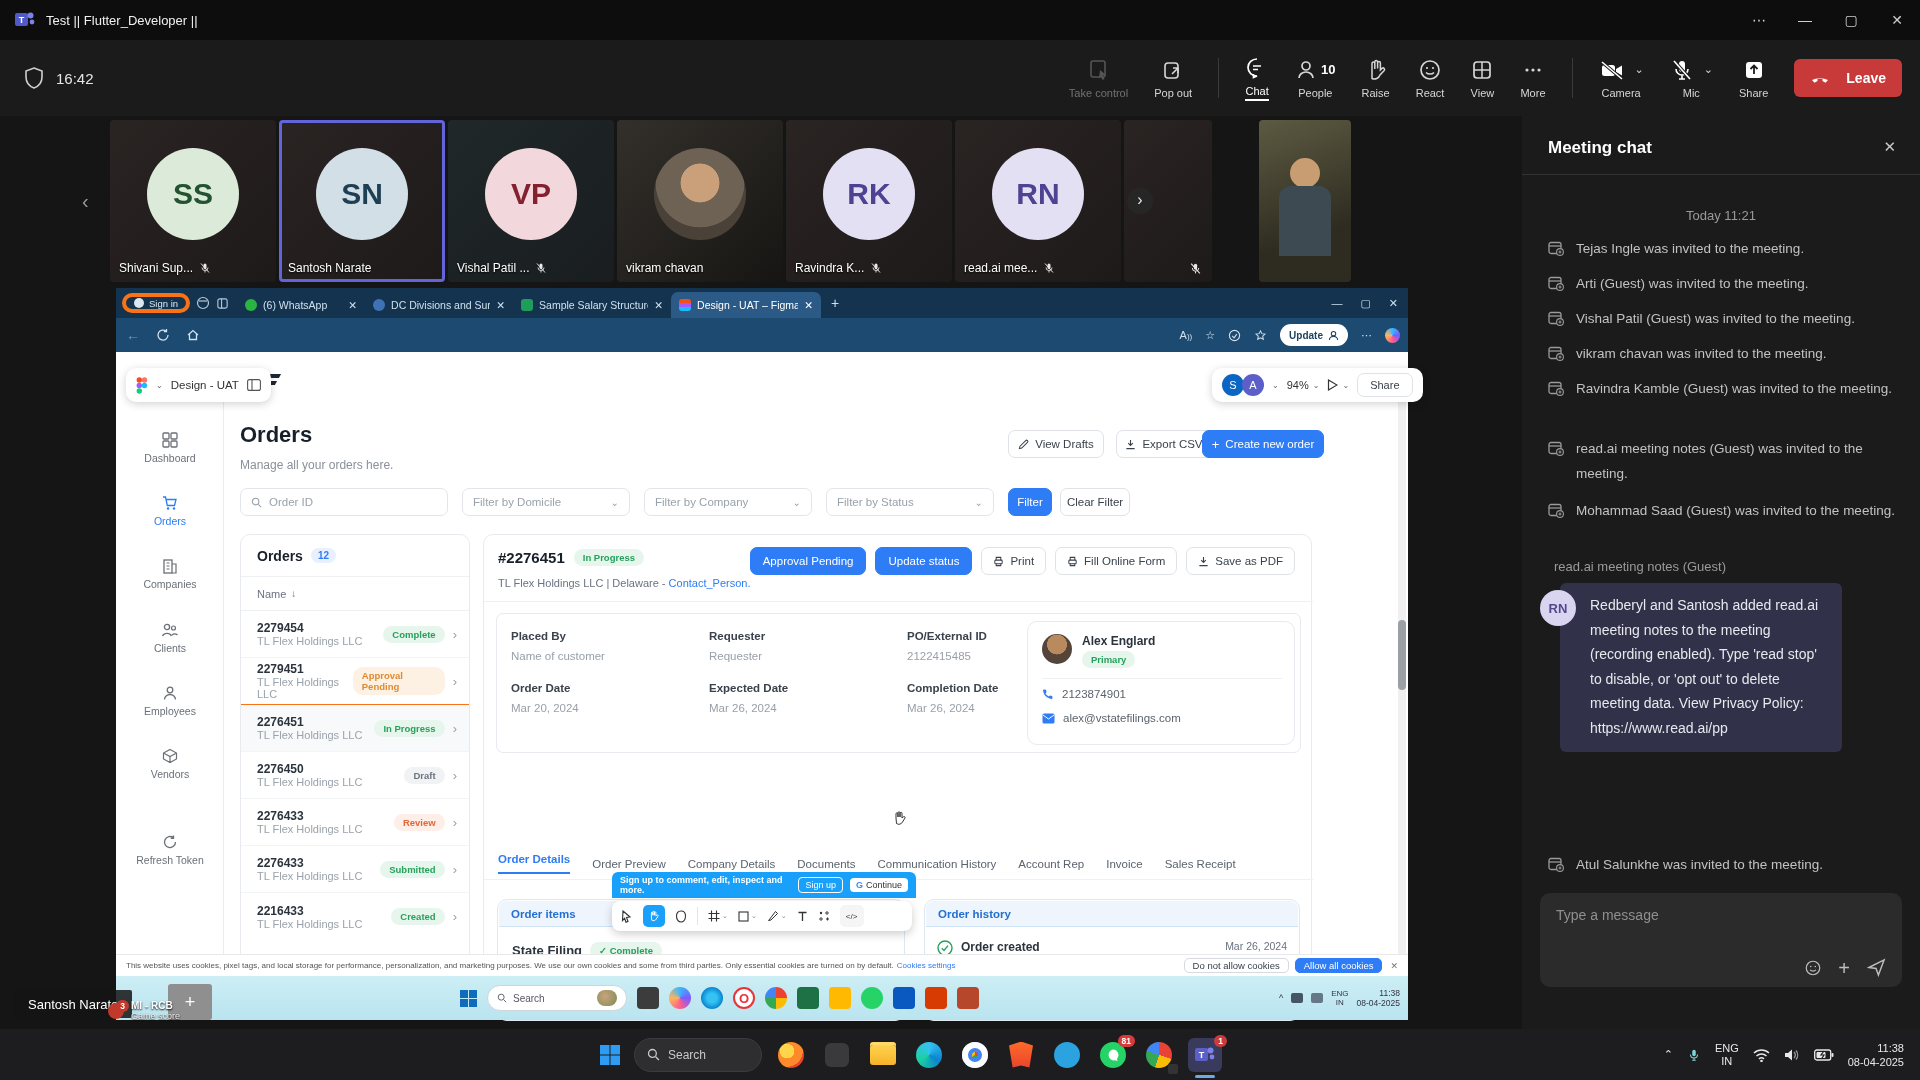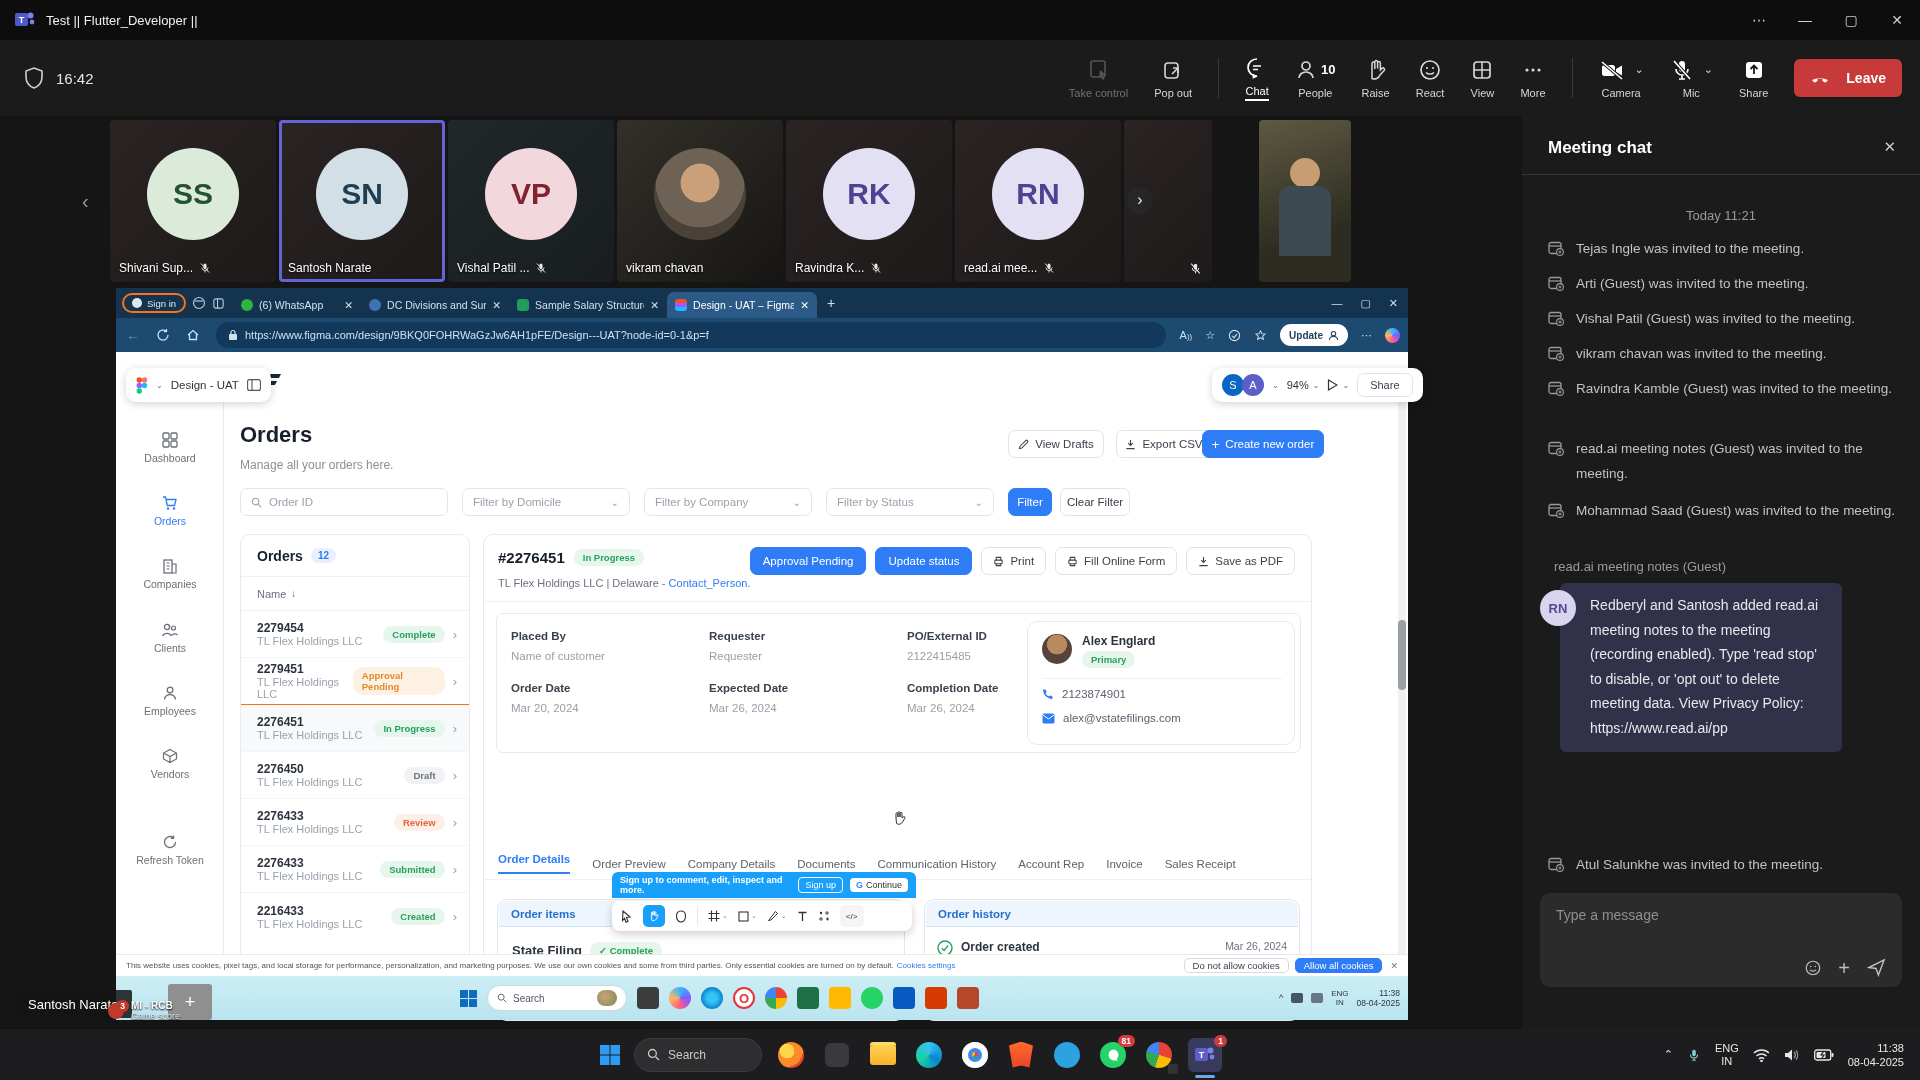--- a/index.html
+++ b/index.html
@@ -289,21 +289,21 @@
 <div class="abs" style="left:1127px;top:188px;width:26px;height:26px;background:rgba(40,40,40,.85);border-radius:50%;color:#e8e8e8;font-size:16px;text-align:center;line-height:24px;">›</div>
 <div class="abs tile" style="left:1259px;width:92px;background:linear-gradient(160deg,#5d5a42,#2e2c20 70%);">
   <div class="abs" style="left:31px;top:38px;width:30px;height:30px;border-radius:50%;background:#c99d72;"></div>
   <div class="abs" style="left:20px;top:66px;width:52px;height:70px;border-radius:12px 12px 0 0;background:#3d4a52;"></div>
 </div>
 
 <div id="share" class="abs">
 
   <div id="tabstrip" class="abs flex">
     <div class="flex" style="gap:6px;margin-left:6px;">
-      <div class="flex" style="border:2px solid #f97316;border-radius:11px;height:20px;padding:0 8px;gap:5px;color:#dbe7f1;font-size:9.5px;">
+      <div class="flex" style="border:4px solid #f97316;border-radius:11px;height:20px;padding:0 8px;gap:5px;color:#dbe7f1;font-size:9.5px;">
         <span style="width:10px;height:10px;border-radius:50%;background:#dbe7f1;display:inline-block;"></span>
         <span>Sign in</span>
       </div>
       <svg width="14" height="14" viewBox="0 0 14 14">
           <circle cx="7" cy="7" r="5.5" fill="none" stroke="#b7c9d9" stroke-width="1.2"></circle>
           <path d="M3 5 h8" stroke="#b7c9d9" stroke-width="1.2"></path>
         </svg>
       <svg width="13" height="13" viewBox="0 0 14 14">
           <rect x="2" y="2" width="10" height="10" rx="2" fill="none" stroke="#b7c9d9" stroke-width="1.2"></rect>
           <path d="M6 2 v10" stroke="#b7c9d9" stroke-width="1.2"></path>
@@ -341,27 +341,20 @@
 
   <div id="navrow" class="abs">
     <div class="abs flex" style="left:10px;top:0;height:34px;gap:16px;">
       <span style="opacity:.5;font-size:14px;">←</span>
       <svg width="14" height="14" viewBox="0 0 14 14">
           <path d="M12 7 a5 5 0 1 1-1.8-3.8 M10.5 1 v2.6 h-2.6" fill="none" stroke="#cfe0ee" stroke-width="1.3"></path>
         </svg>
       <svg width="14" height="14" viewBox="0 0 14 14">
           <path d="M2 7 L7 2.5 L12 7 M3.5 6 v5.5 h7 V6" fill="none" stroke="#cfe0ee" stroke-width="1.3"></path>
         </svg>
-    </div>
-    <div id="urlpill" class="abs flex">
-      <svg width="10" height="12" viewBox="0 0 10 12">
-          <rect x="1" y="5" width="8" height="6" rx="1" fill="#cfe0ee"></rect>
-          <path d="M3 5 V3.5 a2 2 0 0 1 4 0 V5" fill="none" stroke="#cfe0ee" stroke-width="1.2"></path>
-        </svg>
-      <span style="white-space:nowrap;overflow:hidden;">https://www.figma.com/design/9BKQ0FOHRWaGzJw6AH1pFE/Design---UAT?node-id=0-1&amp;p=f</span>
     </div>
     <div class="abs flex" style="right:8px;top:0;height:34px;gap:13px;font-size:11px;">
       <span>A<span style="font-size:8px;">))</span></span>
       <span>☆</span>
       <svg width="13" height="13" viewBox="0 0 14 14">
           <circle cx="7" cy="7" r="5.5" fill="none" stroke="#cfe0ee" stroke-width="1.2"></circle>
           <path d="M4.5 7.5 l2 2 3-4" fill="none" stroke="#cfe0ee" stroke-width="1.2"></path>
         </svg>
       <svg width="13" height="13" viewBox="0 0 14 14">
           <path d="M7 2 l1.5 3 3.3.4 -2.4 2.3 .6 3.3 L7 9.4 4 11 l.6-3.3 L2.2 5.4 5.5 5 Z" fill="none" stroke="#cfe0ee" stroke-width="1.1"></path>

